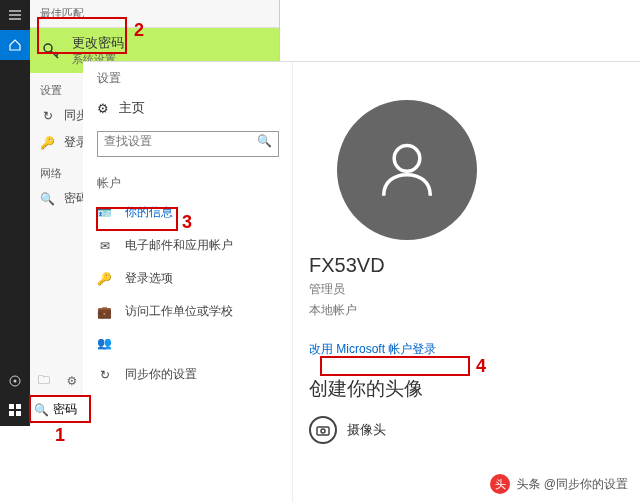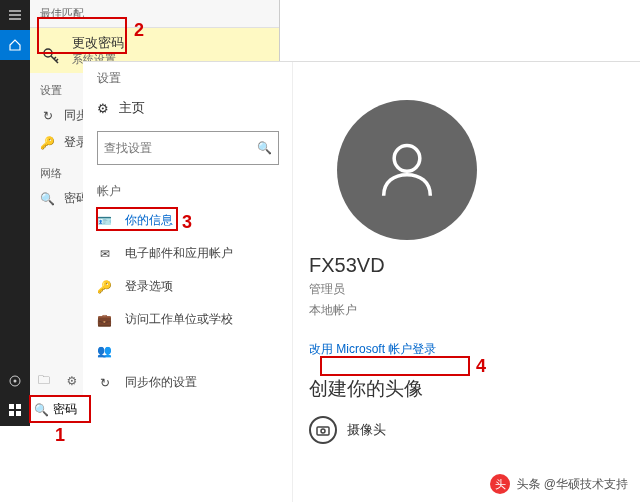--- a/index.html
+++ b/index.html
@@ -9,33 +9,33 @@
 .tb-btn{width:30px;height:30px;display:flex;align-items:center;justify-content:center;color:#ccc}
 .tb-btn.hl{background:#0078d7;color:#fff}
 .tb-bot{display:flex;flex-direction:column}
 .start-btn{width:30px;height:30px;display:flex;align-items:center;justify-content:center;color:#fff}
 .search-pill{position:absolute;left:29px;top:396px;width:62px;height:27px;background:#fff;display:flex;align-items:center;gap:4px;padding:0 4px;border:1px solid #ccc}
 .search-pill input{border:none;width:30px;font-size:12px;outline:none}
 .red-box{position:absolute;border:2px solid #d40000;pointer-events:none}
 .red-num{position:absolute;color:#d40000;font-size:18px;font-weight:bold}
 .cortana-panel{position:absolute;left:30px;top:0;width:250px;height:395px;background:#f7f7f7;border-right:1px solid #ccc}
 .cp-header{font-size:11px;color:#666;padding:6px 10px;border-bottom:1px solid #e0e0e0}
-.cp-result{display:flex;align-items:flex-end;gap:8px;padding:6px 10px;background:#fef9c3}
+.cp-result{display:flex;align-items:center;gap:8px;padding:6px 10px;background:#bef264}
 .cp-result .icn{width:24px;display:flex;justify-content:center}
 .cp-result .txt .t1{font-size:13px}
 .cp-result .txt .t2{font-size:11px;color:#666}
 .cp-group{font-size:11px;color:#666;padding:10px 10px 4px}
 .cp-item{display:flex;align-items:center;gap:8px;padding:5px 10px;font-size:12px;color:#444}
 .cp-item .icn{width:16px;display:flex;justify-content:center}
 .settings-win{position:absolute;left:83px;top:61px;width:557px;height:441px;background:#fff;border-top:1px solid #ddd}
 .sw-left{position:absolute;left:0;top:0;width:210px;height:100%;border-right:1px solid #eee}
 .sw-right{position:absolute;left:210px;top:0;right:0;height:100%;padding:0 16px}
 .sw-title{font-size:12px;color:#666;padding:8px 14px 6px}
 .sw-home{display:flex;align-items:center;gap:10px;padding:6px 14px;font-size:13px}
-.sw-search{margin:8px 14px;width:182px;height:26px;border:1px solid #999;display:flex;align-items:center;padding:16px 6px;justify-content:space-between}
+.sw-search{margin:8px 14px;width:182px;height:26px;border:1px solid #999;display:flex;align-items:flex-end;padding:8px 6px;justify-content:space-between}
 .sw-search input{border:none;outline:none;width:140px;font-size:12px}
 .sw-subhdr{font-size:12px;color:#666;padding:10px 14px 4px}
 .sw-nav{display:flex;align-items:center;gap:12px;padding:8px 14px;font-size:12px;color:#444}
 .sw-nav.active{color:#0066cc}
 .sw-nav .icn{width:16px;display:flex;justify-content:center}
 .avatar{width:140px;height:140px;border-radius:50%;background:#666;display:flex;align-items:center;justify-content:center;margin-top:38px;margin-left:28px}
 .avatar svg{width:70px;height:70px}
 .acct-name{font-size:20px;font-weight:400;margin-top:14px;margin-left:0}
 .acct-sub{font-size:12px;color:#777;margin-top:4px}
 .acct-desc{font-size:12px;color:#444;margin-top:24px;line-height:1.6}
@@ -193,14 +193,14 @@
 <div class="red-num" style="left:55px;top:425px">1</div>
 <div class="red-box" style="left:37px;top:17px;width:90px;height:37px"></div>
 <div class="red-num" style="left:134px;top:20px">2</div>
 <div class="red-box" style="left:96px;top:207px;width:82px;height:24px"></div>
 <div class="red-num" style="left:182px;top:212px">3</div>
 <div class="red-box" style="left:320px;top:356px;width:150px;height:20px"></div>
 <div class="red-num" style="left:476px;top:356px">4</div>
 
 <div class="watermark">
   <div class="wm-logo">头</div>
-  <div class="wm-txt">头条 @华硕技术支持</div>
+  <div class="wm-txt">头条 @同步你的设置</div>
 </div>
 
 </body></html>

